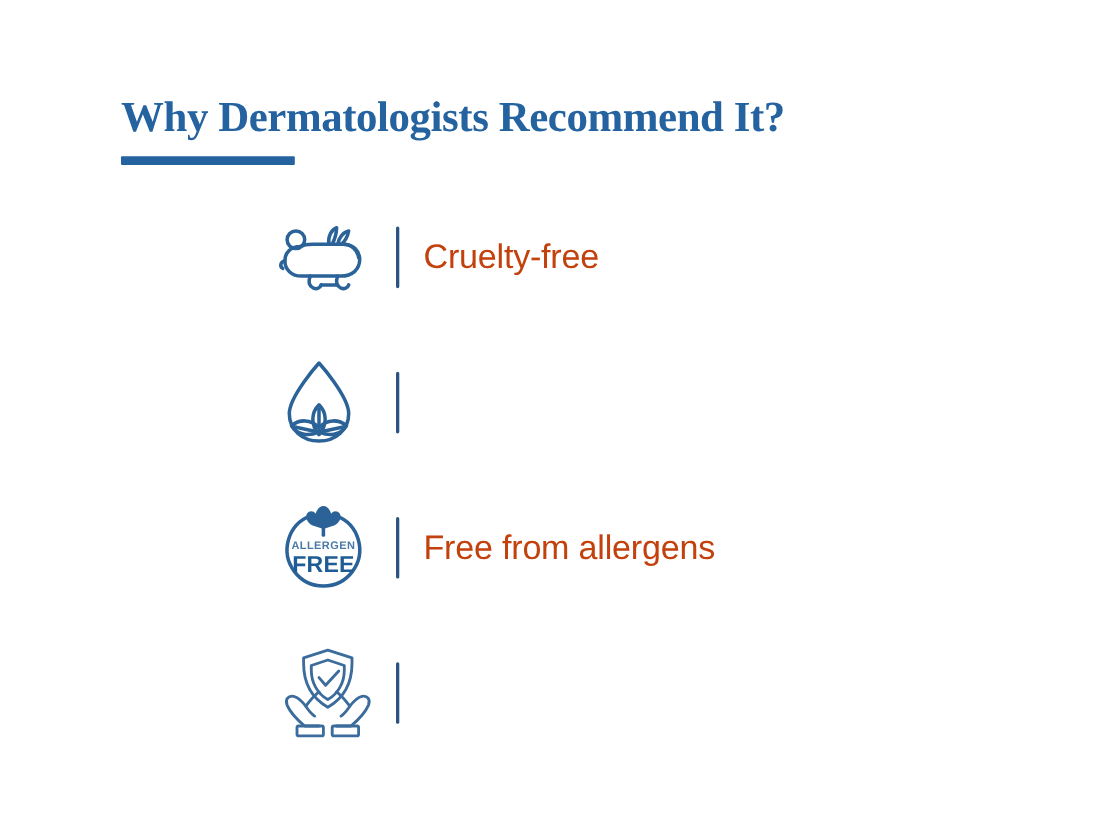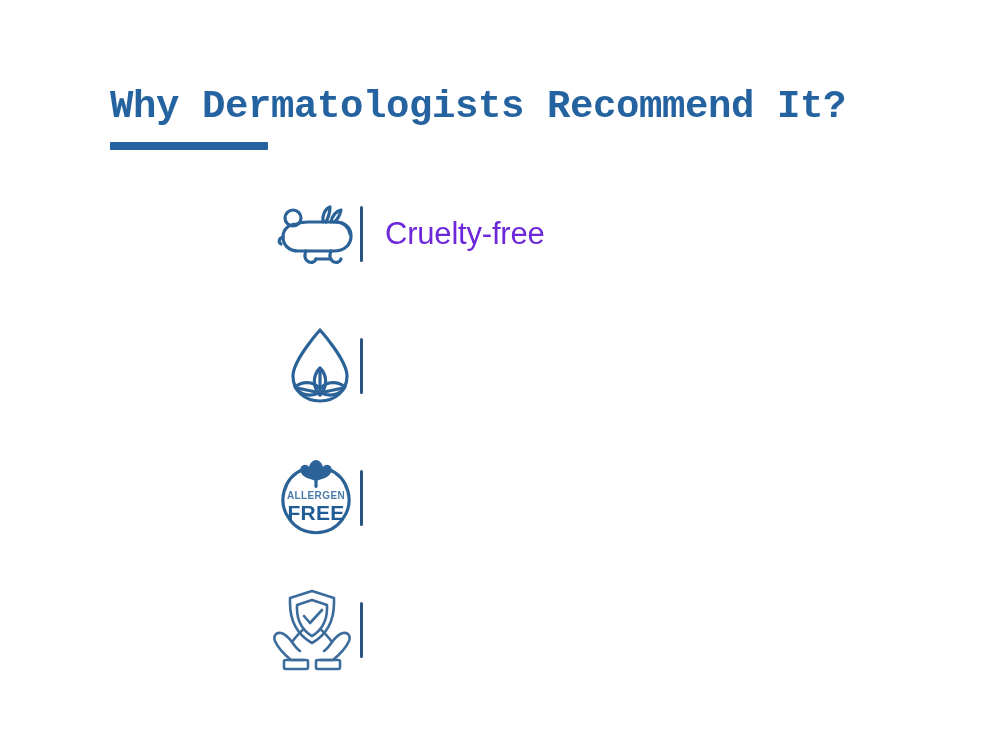--- a/index.html
+++ b/index.html
@@ -22,21 +22,21 @@
 
   
   .heading-block {
     position: absolute;
     left: 110px;
     top: 84px;
     width: 800px;
   }
   .heading-title {
     margin: 0;
-    font-family: Liberation Mono, monospace;
+    font-family: Liberation Serif, serif;
     font-size: 39px;
     font-weight: 700;
     letter-spacing: -0.4px;
     color: #2463a0;
     line-height: 1.18;
     white-space: nowrap;
   }
   .heading-rule {
     margin-top: 12px;
     width: 158px;
@@ -56,38 +56,38 @@
     display: flex;
     align-items: center;
     height: 132px;
   }
   .feature-icon {
     width: 110px;
     min-width: 110px;
     height: 92px;
     display: flex;
     align-items: center;
-    justify-content: flex-end;
+    justify-content: flex-start;
   }
   .feature-icon svg {
     display: block;
   }
   .feature-divider {
     width: 3px;
     height: 56px;
     background: #2b5480;
     margin: 0 22px 0 0;
     border-radius: 2px;
     flex: 0 0 auto;
   }
   .feature-label {
     font-family: "Liberation Sans", sans-serif;
     font-size: 31px;
     font-weight: 400;
-    color: #6d28d9;
+    color: #c2410c;
     letter-spacing: -0.2px;
     white-space: nowrap;
   }
 
   
   .ico-stroke {
     fill: none;
     stroke: #2b6399;
     stroke-width: 3.2;
     stroke-linecap: round;
@@ -189,20 +189,21 @@
           <g class="ico-fill">
             <path d="M44 8 C41 8 38 11 37 15 C35 12 31 12 29 15 C27 19 30 24 35 26 L44 29 L53 26 C58 24 61 19 59 15 C57 12 53 12 51 15 C50 11 47 8 44 8 Z"></path>
             <rect x="42.4" y="26" width="3.2" height="10" rx="1.4"></rect>
           </g>
 
           <text class="badge-text-top" x="44" y="47" text-anchor="middle">ALLERGEN</text>
           <text class="badge-text-main" x="44" y="68" text-anchor="middle">FREE</text>
         </svg>
       </div>
       <div class="feature-divider"></div>
+      <div class="feature-label">Free from allergens</div>
     </div>
 
     <div class="feature-row">
       <div class="feature-icon">
         <svg width="96" height="90" viewBox="0 0 96 90" aria-hidden="true">
           <g class="ico-stroke-thin">
 
             <path d="M48 6 L70 13 C70 13 70 14 70 18 C70 36 62 50 48 58 C34 50 26 36 26 18 C26 14 26 13 26 13 L48 6 Z"></path>
 
             <path d="M48 15 L63 20 C63 20 63 22 63 24 C63 36 57 46 48 51 C39 46 33 36 33 24 C33 22 33 20 33 20 L48 15 Z"></path>

